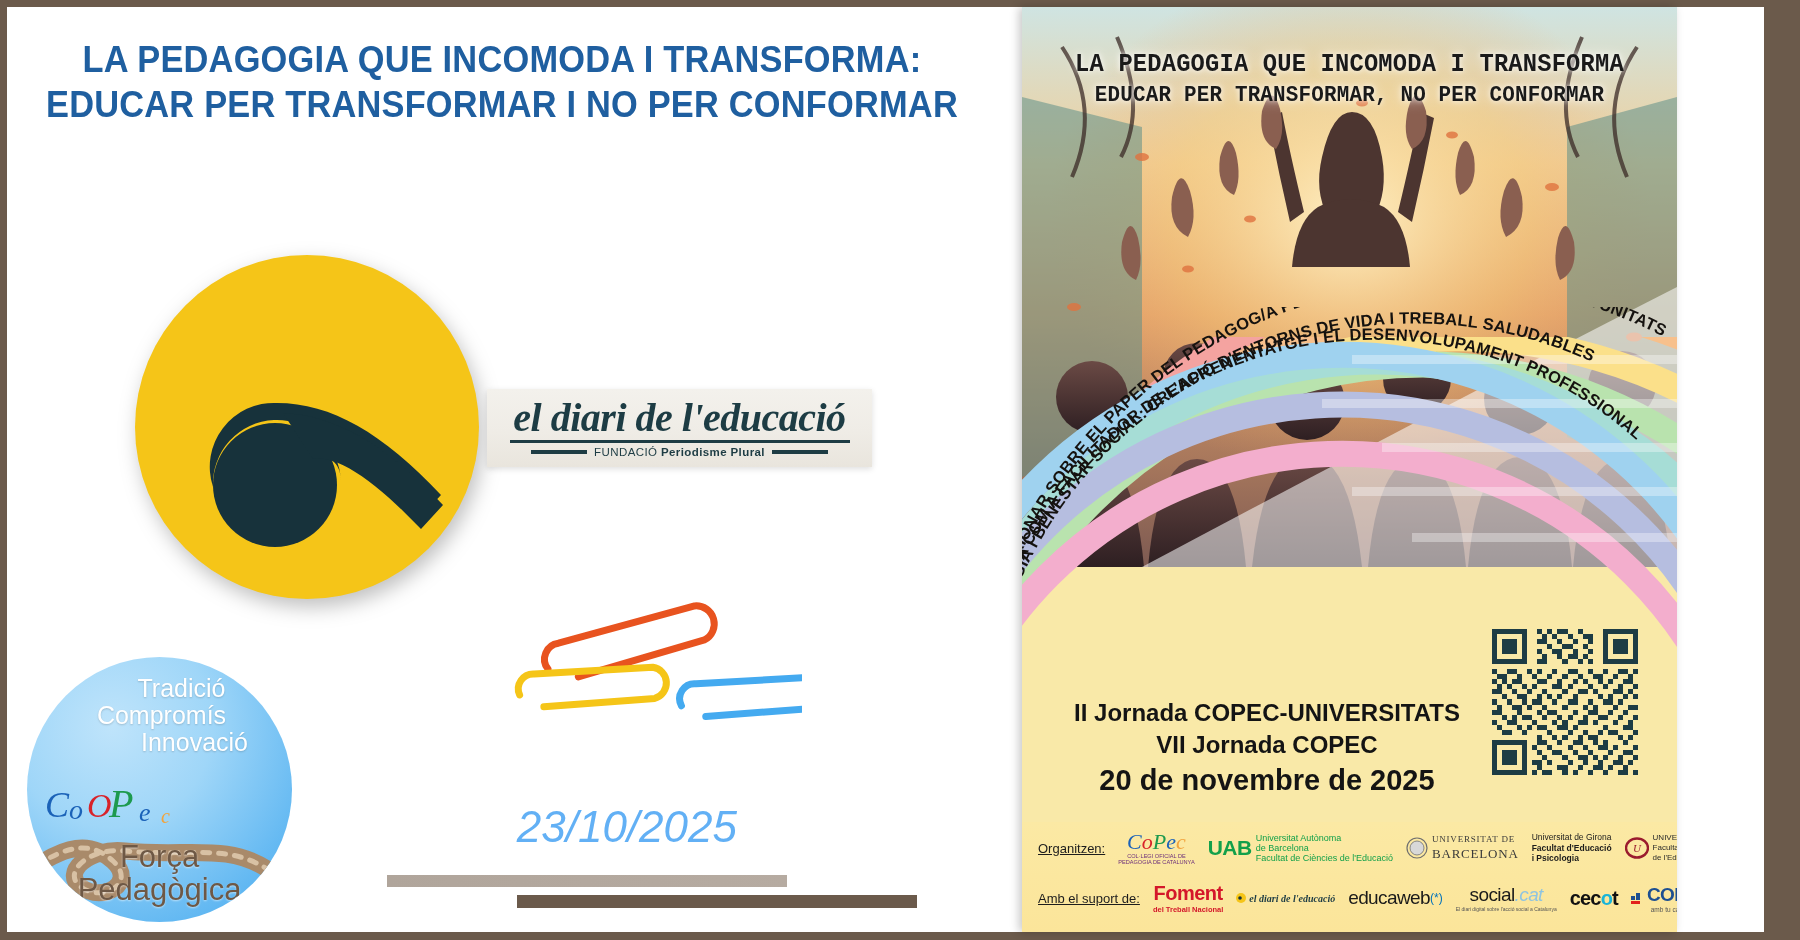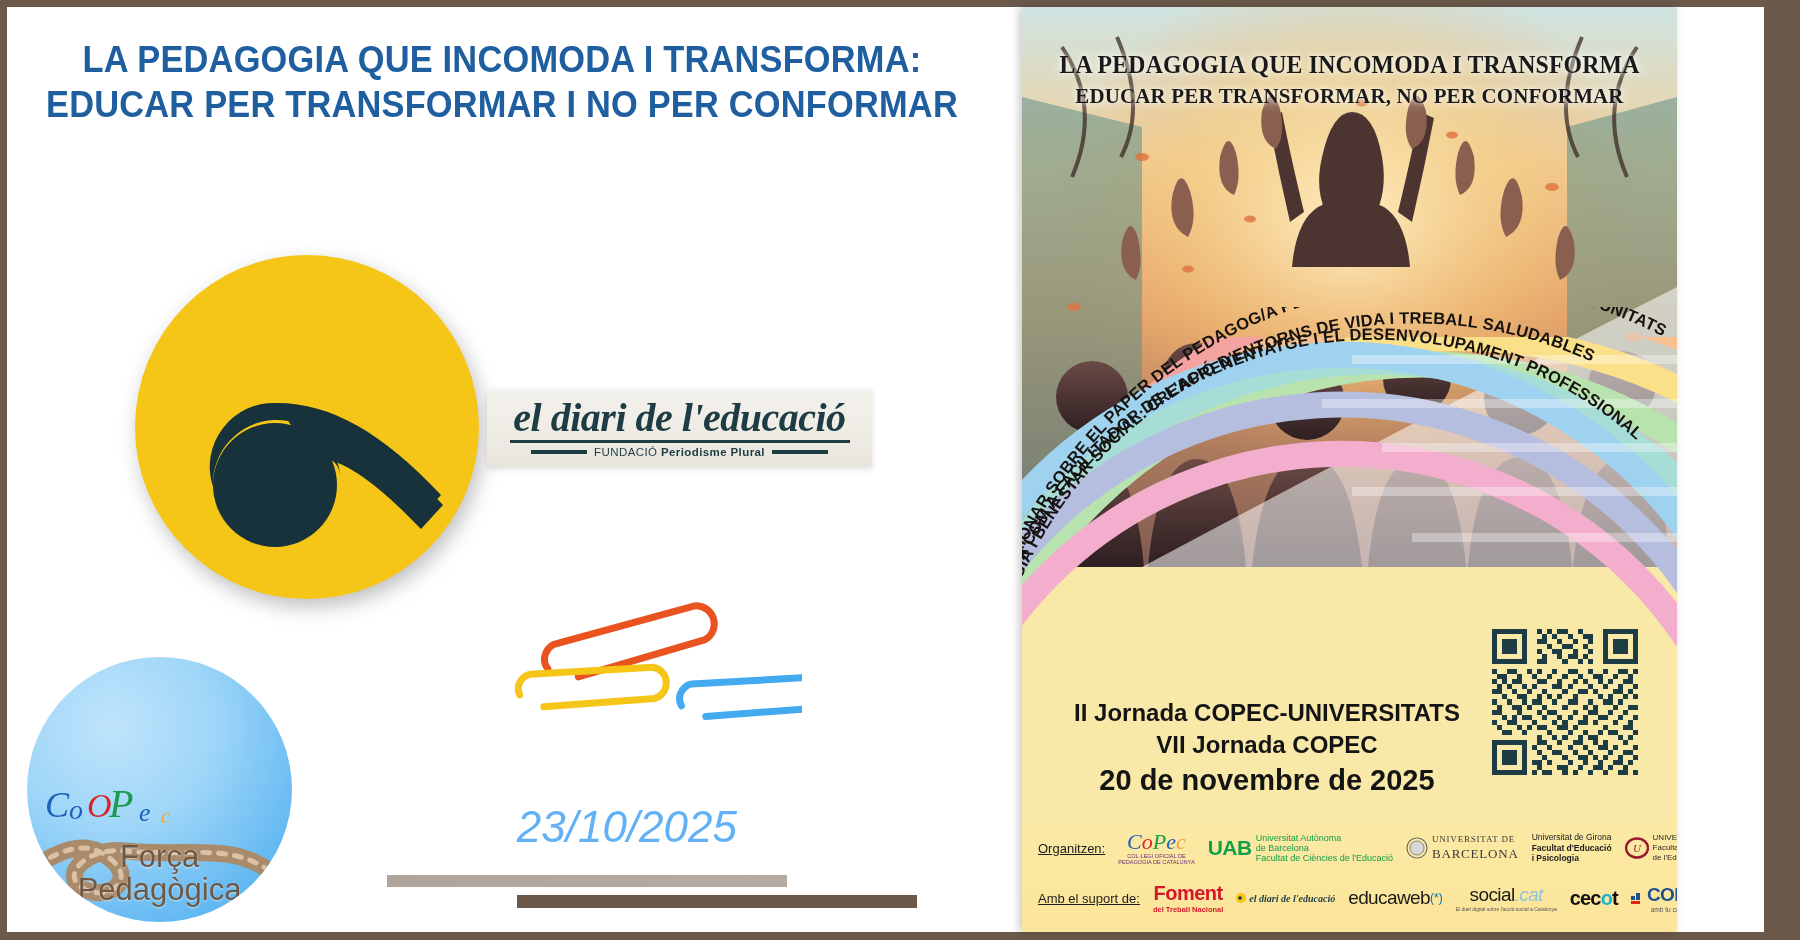--- a/index.html
+++ b/index.html
@@ -80,21 +80,21 @@
              background:linear-gradient(90deg,#b0a59b,#b6aba1);}
   #bar-dark{left:510px;top:888px;width:400px;height:13px;background:#6b5a4b;}
 
   
   #poster{position:absolute;left:1022px;top:7px;width:655px;height:925px;
           overflow:hidden;background:#f9e9a8;
           box-shadow:-3px 0 9px rgba(0,0,0,.22);}
   #poster-art{position:absolute;left:0;top:0;width:655px;height:560px;overflow:hidden;}
   #poster-title{position:absolute;left:0;top:42px;width:655px;text-align:center;
                 z-index:6;color:#1a1a1a;
-                font-family:Liberation Serif, serif;
+                font-family:Liberation Mono, monospace;
                 font-weight:bold;line-height:1.3;letter-spacing:.2px;
                 text-shadow:0 0 6px rgba(255,255,255,.85),0 0 14px rgba(255,255,255,.75);}
   #poster-title .pt1{display:block;font-size:25px;transform:scaleX(.95);}
   #poster-title .pt2{display:block;font-size:22px;transform:scaleX(.95);}
 
   #rainbow{position:absolute;left:0;top:330px;width:655px;height:500px;z-index:3;}
   #arcwrap{position:absolute;left:0;top:300px;width:655px;height:540px;z-index:5;}
 
   #jornada{position:absolute;left:30px;top:690px;width:430px;text-align:center;
            z-index:7;color:#141414;font-weight:bold;line-height:1.34;
@@ -180,20 +180,25 @@
       <svg viewBox="0 0 300 155" width="300" height="155">
         <g fill="none" stroke-width="7" stroke-linecap="round" stroke-linejoin="round">
           <path d="M43 75 a16 16 0 0 1 14 -24 l140 -18 a18 18 0 0 1 5 35 l-130 19" stroke="#e8531f" transform="rotate(-8 130 60)"></path>
           <path d="M18 118 a15 15 0 0 1 13 -22 l118 -15 a16 16 0 0 1 4 31 l-110 16" stroke="#f5c518" transform="rotate(4 90 110)"></path>
           <path d="M180 128 a15 15 0 0 1 13 -23 l110 -14 a16 16 0 0 1 4 31 l-102 15" stroke="#44aaf0" transform="rotate(4 240 118)"></path>
         </g>
       </svg>
     </div>
 
     <div id="copec-logo">
+      <div id="copec-claim">
+        <span class="c1">Tradició</span>
+        <span class="c2">Compromís</span>
+        <span class="c3">Innovació</span>
+      </div>
       <svg id="copec-script" viewBox="0 0 180 50">
         <text x="2" y="40" font-family="Liberation Serif, serif" font-style="italic" font-size="36" fill="#1b62b8">C</text>
         <text x="26" y="42" font-family="Liberation Serif, serif" font-style="italic" font-size="28" fill="#1b62b8">o</text>
         <text x="44" y="40" font-family="Liberation Serif, serif" font-style="italic" font-size="34" fill="#d8232a">O</text>
         <text x="66" y="40" font-family="Liberation Serif, serif" font-style="italic" font-size="40" fill="#1d9a4e">P</text>
         <text x="96" y="44" font-family="Liberation Serif, serif" font-style="italic" font-size="26" fill="#1b62b8">e</text>
         <text x="118" y="46" font-family="Liberation Serif, serif" font-style="italic" font-size="20" fill="#f2a33c">c</text>
       </svg>
       <svg id="copec-rope" viewBox="0 0 290 120">
         <g fill="none" stroke="#a98a6a" stroke-width="17" stroke-linecap="round">

